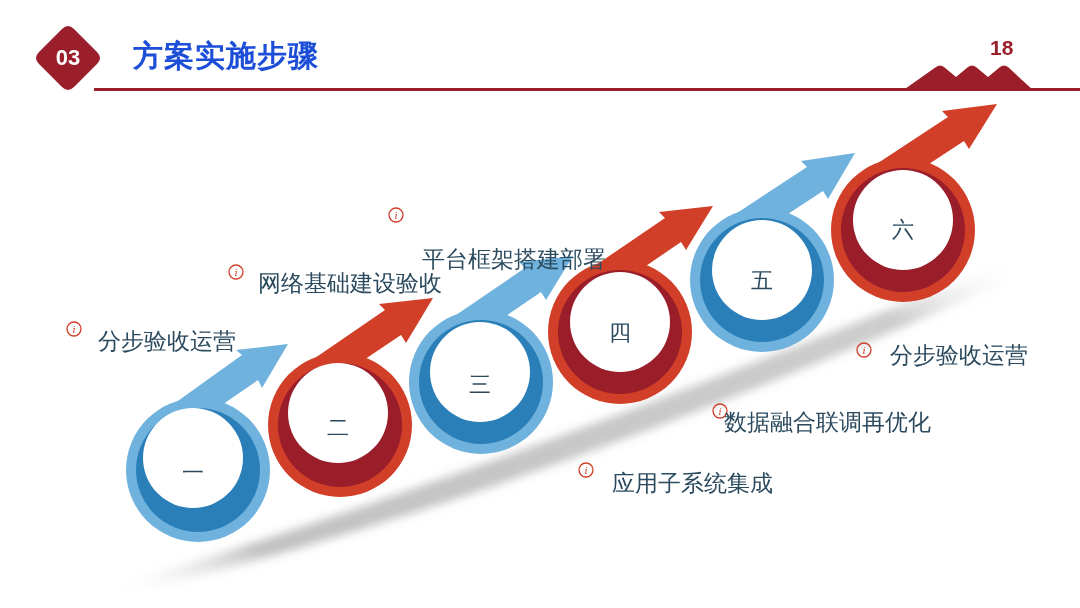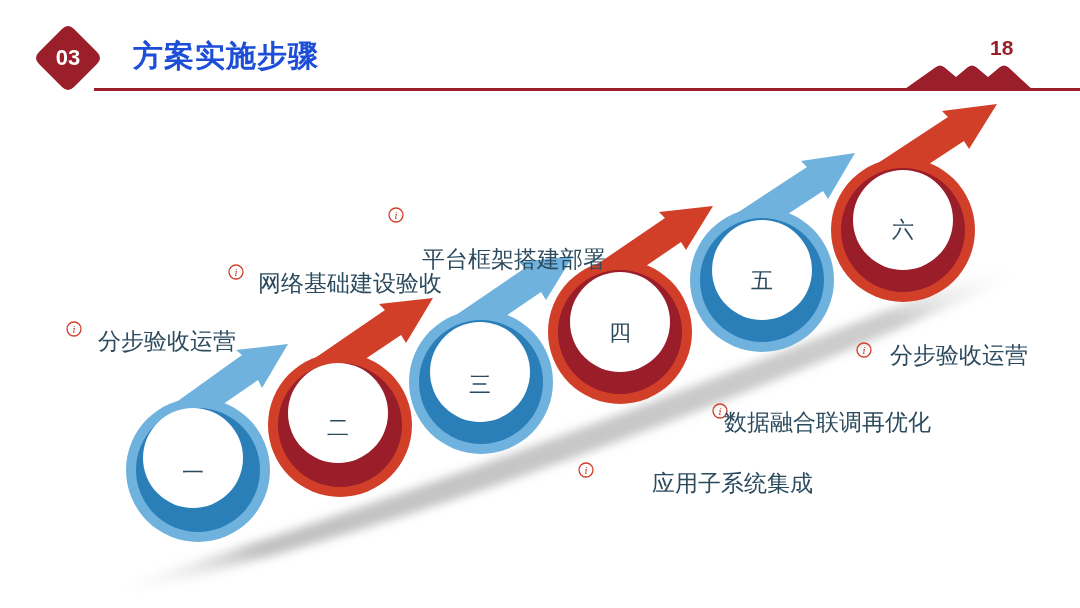--- a/index.html
+++ b/index.html
@@ -109,21 +109,21 @@
 <svg class="info" style="left:388px; top:207px;" viewBox="0 0 16 16">
     <circle cx="8" cy="8" r="7" fill="none" stroke="#d13f29" stroke-width="1.3"></circle>
     <text x="8" y="12" text-anchor="middle" font-size="10" font-style="italic" font-family="DejaVu Serif, serif" fill="#d13f29">i</text>
   </svg>
 <div class="label" style="left:422px; top:212px;margin-top:32px;">平台框架搭建部署</div>
 
 <svg class="info" style="left:578px; top:462px;" viewBox="0 0 16 16">
     <circle cx="8" cy="8" r="7" fill="none" stroke="#d13f29" stroke-width="1.3"></circle>
     <text x="8" y="12" text-anchor="middle" font-size="10" font-style="italic" font-family="DejaVu Serif, serif" fill="#d13f29">i</text>
   </svg>
-<div class="label" style="left:612px; top:468px;margin-left:40px;">应用子系统集成</div>
+<div class="label" style="left:612px; top:468px;">应用子系统集成</div>
 
 <svg class="info" style="left:712px; top:403px;" viewBox="0 0 16 16">
     <circle cx="8" cy="8" r="7" fill="none" stroke="#d13f29" stroke-width="1.3"></circle>
     <text x="8" y="12" text-anchor="middle" font-size="10" font-style="italic" font-family="DejaVu Serif, serif" fill="#d13f29">i</text>
   </svg>
 <div class="label" style="left:724px; top:407px;">数据融合联调再优化</div>
 
 <svg class="info" style="left:856px; top:342px;" viewBox="0 0 16 16">
     <circle cx="8" cy="8" r="7" fill="none" stroke="#d13f29" stroke-width="1.3"></circle>
     <text x="8" y="12" text-anchor="middle" font-size="10" font-style="italic" font-family="DejaVu Serif, serif" fill="#d13f29">i</text>

